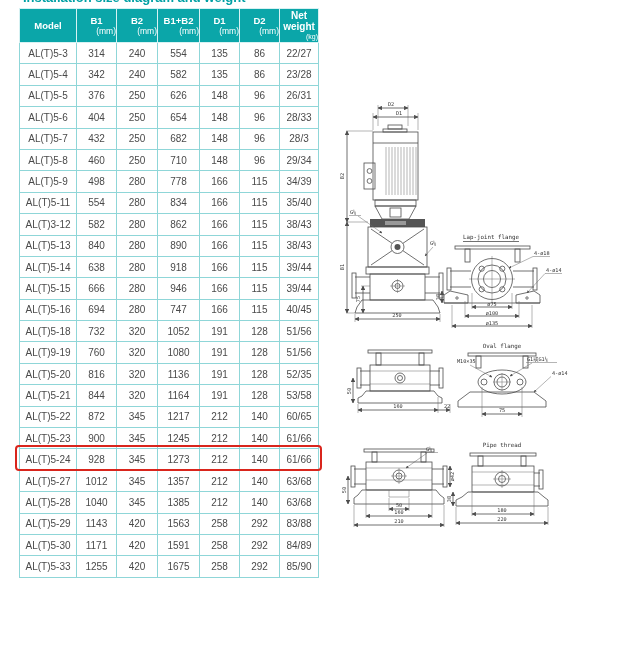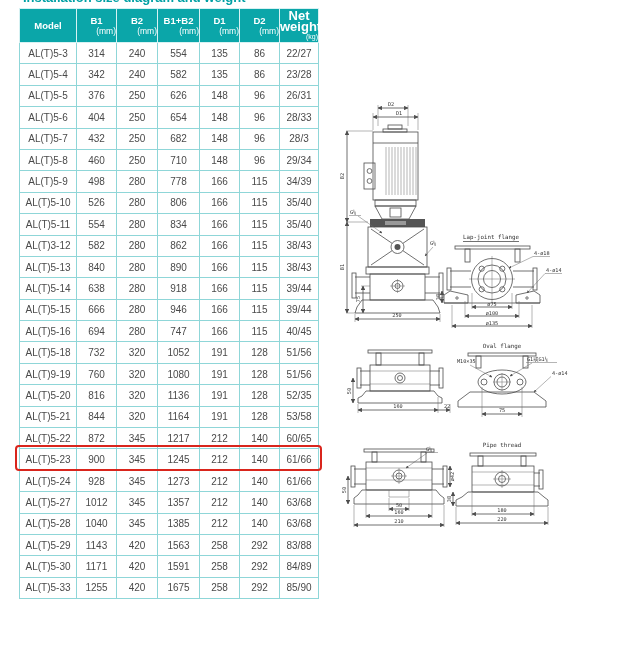--- a/index.html
+++ b/index.html
@@ -5,21 +5,21 @@
   html,body{margin:0;padding:0;background:#fff;}
   .page{position:relative;width:637px;height:650px;background:#fff;overflow:hidden;
         font-family:"Liberation Sans", sans-serif;padding-left:24px;}
   .doc-title{position:absolute;top:-10px;left:23px;font-size:13px;font-weight:bold;color:#00a0a4;white-space:nowrap;}
   
   .spec-table{position:absolute;left:19px;top:8px;border-collapse:collapse;table-layout:fixed;width:299px;}
   .spec-table th{background:#0ba6a9;color:#fff;font-weight:bold;border:1px solid #d7f2f3;
                  height:33px;padding:0;text-align:center;vertical-align:middle;}
   .spec-table .h-label{font-size:9.5px;line-height:11px;}
   .spec-table .h-unit{font-size:8.5px;line-height:10px;font-weight:normal;text-align:right;}
-  .spec-table th:last-child .h-label{font-size:13px;}
+  .spec-table th:last-child .h-label{font-size:10px;}
   .spec-table th:last-child .h-unit{font-size:7px;}
   .spec-table td{border:1px solid #8fd6d8;background:#fff;color:#4a4a4a;font-size:10px;
                  text-align:center;vertical-align:middle;height:20.4px;padding:0;}
   .hl-box{position:absolute;border:2.5px solid #d9251c;border-radius:4px;pointer-events:none;z-index:5;}
   
   .diagram{position:absolute;left:330px;top:95px;}
   .diagram svg{display:block;}
   .dline{stroke:#4d4d4d;stroke-width:0.8;fill:none;}
   .dthin{stroke:#6a6a6a;stroke-width:0.5;fill:none;}
   .dfill{fill:#555;stroke:none;}
@@ -130,29 +130,20 @@
           <td>29/34</td>
         </tr>
         <tr>
           <td>AL(T)5-9</td>
           <td>498</td>
           <td>280</td>
           <td>778</td>
           <td>166</td>
           <td>115</td>
           <td>34/39</td>
-        </tr>
-        <tr>
-          <td>AL(T)5-10</td>
-          <td>526</td>
-          <td>280</td>
-          <td>806</td>
-          <td>166</td>
-          <td>115</td>
-          <td>35/40</td>
         </tr>
         <tr>
           <td>AL(T)5-11</td>
           <td>554</td>
           <td>280</td>
           <td>834</td>
           <td>166</td>
           <td>115</td>
           <td>35/40</td>
         </tr>

